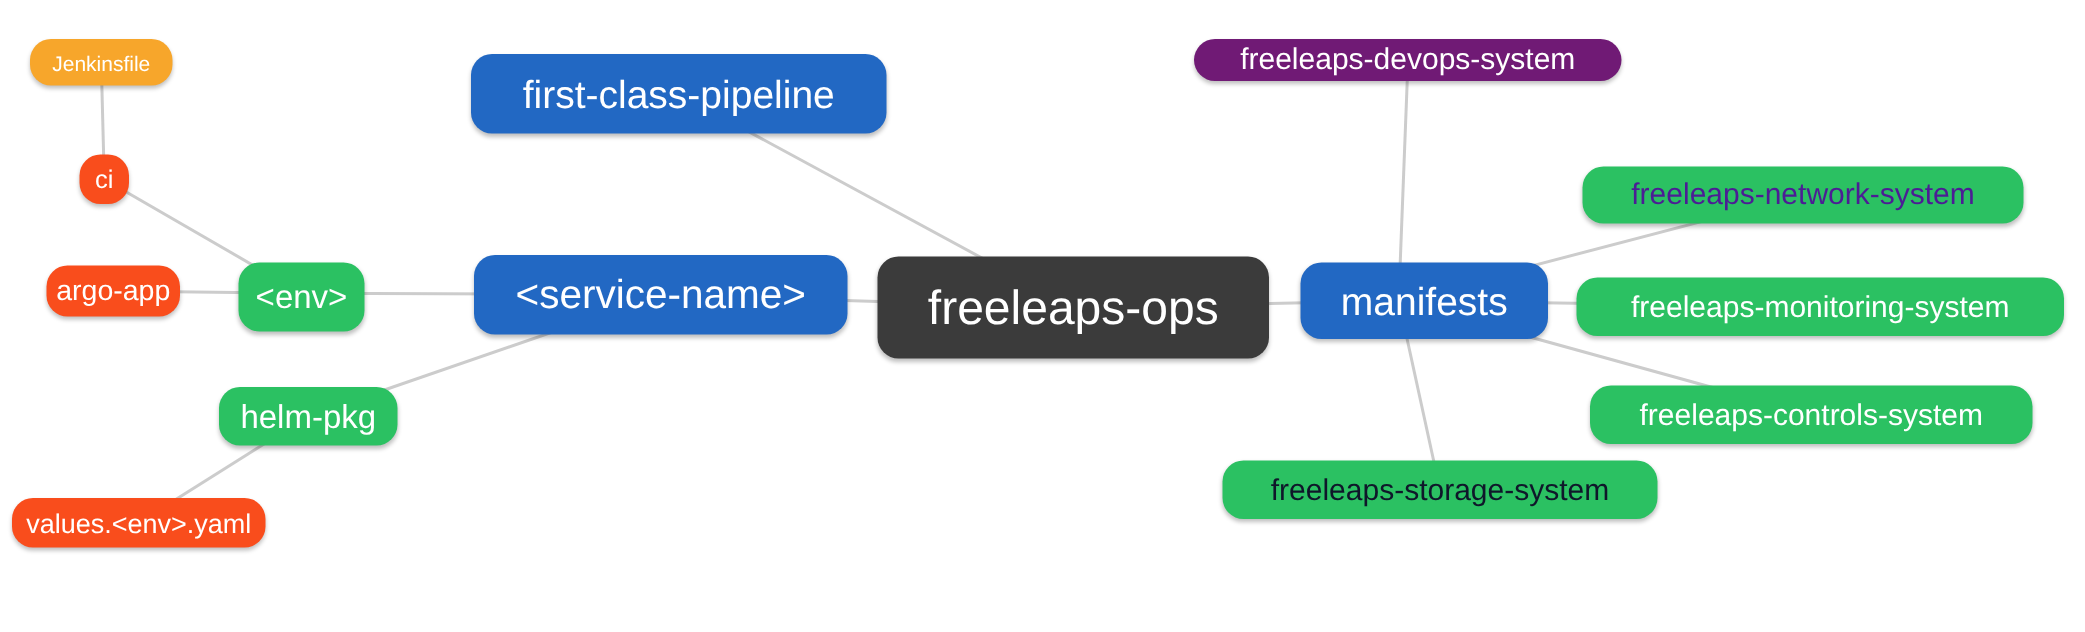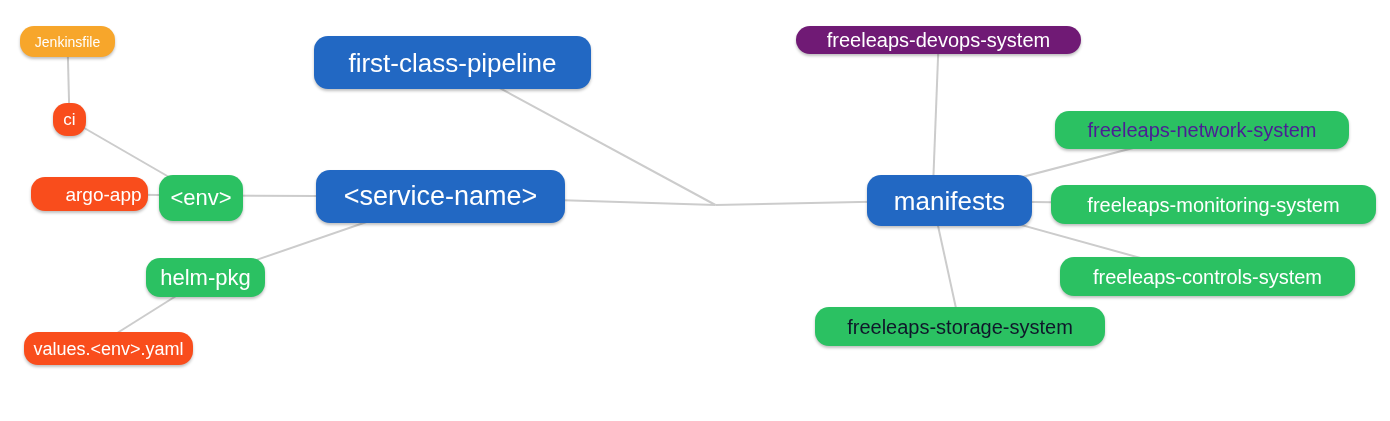--- a/index.html
+++ b/index.html
@@ -50,27 +50,28 @@
       <line x1="92.5" y1="348.5" x2="205.5" y2="277.5" stroke="#cccccc" stroke-width="2"></line>
       <line x1="452.5" y1="62.5" x2="715.5" y2="205" stroke="#cccccc" stroke-width="2"></line>
       <line x1="440.5" y1="196.5" x2="715.5" y2="205" stroke="#cccccc" stroke-width="2"></line>
       <line x1="932.5" y1="200.5" x2="715.5" y2="205" stroke="#cccccc" stroke-width="2"></line>
       <line x1="932.5" y1="200.5" x2="938.5" y2="45" stroke="#cccccc" stroke-width="2"></line>
       <line x1="932.5" y1="200.5" x2="1202" y2="130" stroke="#cccccc" stroke-width="2"></line>
       <line x1="932.5" y1="200.5" x2="1213.5" y2="204.5" stroke="#cccccc" stroke-width="2"></line>
       <line x1="932.5" y1="200.5" x2="1207.5" y2="276.5" stroke="#cccccc" stroke-width="2"></line>
       <line x1="932.5" y1="200.5" x2="960" y2="326.5" stroke="#cccccc" stroke-width="2"></line>
     </svg>
+<div class="node" style="left: 585px; top: 171px; width: 261px; height: 68px; font-size: 32px; background: rgb(59, 59, 59); color: rgb(255, 255, 255);">freeleaps-ops</div>
     <div class="node" style="left: 314px; top: 36px; width: 277px; height: 53px; font-size: 26px; background: rgb(34, 104, 195); color: rgb(255, 255, 255);">first-class-pipeline</div>
     <div class="node" style="left: 316px; top: 170px; width: 249px; height: 53px; font-size: 27px; background: rgb(34, 104, 195); color: rgb(255, 255, 255);">&lt;service-name&gt;</div>
     <div class="node" style="left: 850px; top: 175px; width: 165px; height: 51px; font-size: 26px; background: rgb(34, 104, 195); color: rgb(255, 255, 255); margin-left: 17px;">manifests</div>
     <div class="node" style="left: 159px; top: 175px; width: 84px; height: 46px; font-size: 22px; background: rgb(43, 193, 98); color: rgb(255, 255, 255);">&lt;env&gt;</div>
     <div class="node" style="left: 146px; top: 258px; width: 119px; height: 39px; font-size: 22px; background: rgb(43, 193, 98); color: rgb(255, 255, 255);">helm-pkg</div>
-    <div class="node" style="left: 31px; top: 177px; width: 89px; height: 34px; font-size: 19px; background: rgb(249, 77, 28); color: rgb(255, 255, 255); padding-left: 28px;">argo-app</div>
+    <div class="node" style="left: 31px; top: 177px; width: 89px; height: 34px; font-size: 19px; background: rgb(249, 77, 28); color: rgb(255, 255, 255);">argo-app</div>
     <div class="node" style="left: 53px; top: 103px; width: 33px; height: 33px; font-size: 17px; background: rgb(249, 77, 28); color: rgb(255, 255, 255);">ci</div>
     <div class="node" style="left: 20px; top: 26px; width: 95px; height: 31px; font-size: 14px; background: rgb(247, 166, 43); color: rgb(255, 255, 255);">Jenkinsfile</div>
-    <div class="node" style="left: 24px; top: 332px; width: 169px; height: 33px; font-size: 18px; background: rgb(249, 77, 28); color: rgb(255, 255, 255);">values.&lt;env&gt;.yaml</div>
+    <div class="node" style="left: 8px; top: 332px; width: 169px; height: 33px; font-size: 18px; background: rgb(249, 77, 28); color: rgb(255, 255, 255);">values.&lt;env&gt;.yaml</div>
     <div class="node" style="left: 796px; top: 26px; width: 285px; height: 28px; font-size: 20px; background: #701a75; color: rgb(255, 255, 255);">freeleaps-devops-system</div>
     <div class="node" style="left: 1055px; top: 111px; width: 294px; height: 38px; font-size: 20px; background: rgb(43, 193, 98); color: #4c1d95;">freeleaps-network-system</div>
     <div class="node" style="left: 1051px; top: 185px; width: 325px; height: 39px; font-size: 20px; background: rgb(43, 193, 98); color: rgb(255, 255, 255);">freeleaps-monitoring-system</div>
     <div class="node" style="left: 1060px; top: 257px; width: 295px; height: 39px; font-size: 20px; background: rgb(43, 193, 98); color: rgb(255, 255, 255);">freeleaps-controls-system</div>
     <div class="node" style="left: 815px; top: 307px; width: 290px; height: 39px; font-size: 20px; background: rgb(43, 193, 98); color: #0f172a;">freeleaps-storage-system</div>
   </div>
 
 </body></html>

